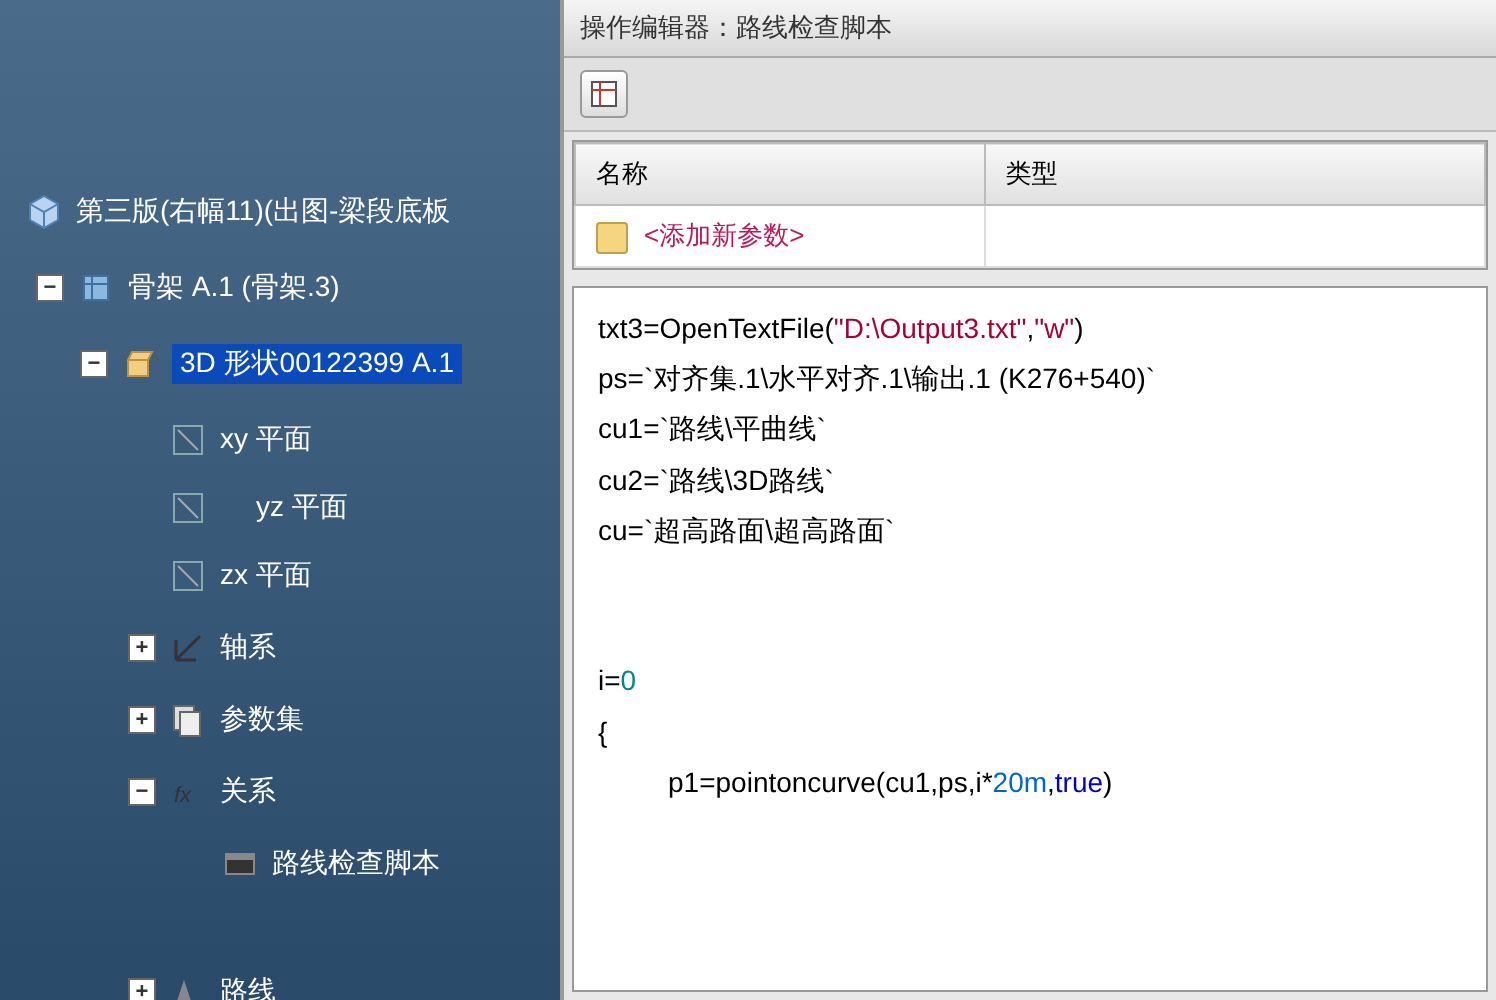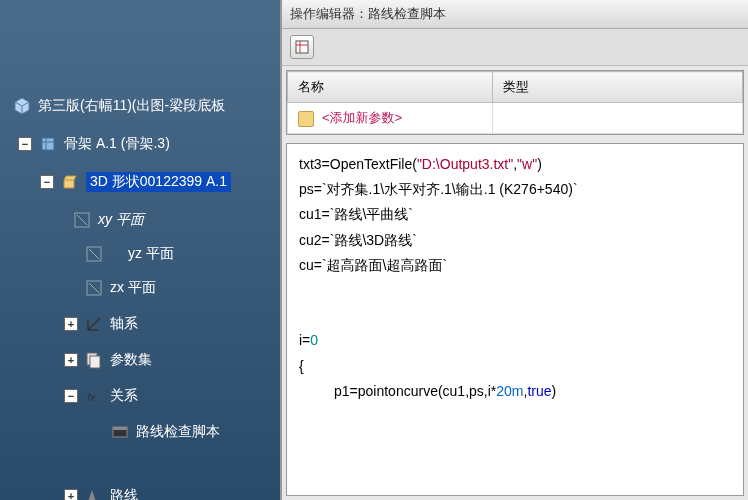--- a/index.html
+++ b/index.html
@@ -50,21 +50,21 @@
   </div>
 
   <div class="tree-item" style="left:40px; top:172px;">
     <span class="expand-box">−</span>
     <svg class="tree-icon" viewBox="0 0 20 20">
         <path fill="#f0d080" stroke="#c09040" d="M6 4h10l-2 4H4zM4 8v8h10V8"></path>
       </svg>
     <span class="selected">3D 形状00122399 A.1</span>
   </div>
 
-  <div class="tree-item" style="left:72px; top:210px;font-style:italic;">
+  <div class="tree-item" style="left:84px; top:210px;">
     <svg class="tree-icon" viewBox="0 0 20 20">
         <rect x="3" y="3" width="14" height="14" fill="#3a5a7a" stroke="#8aa"></rect>
         <path stroke="#aaa" d="M5 5l10 10"></path>
       </svg>
     <span>xy 平面</span>
   </div>
   <div class="tree-item" style="left:84px; top:244px;gap:24px;">
     <svg class="tree-icon" viewBox="0 0 20 20">
         <rect x="3" y="3" width="14" height="14" fill="#3a5a7a" stroke="#8aa"></rect>
         <path stroke="#aaa" d="M5 5l10 10"></path>

